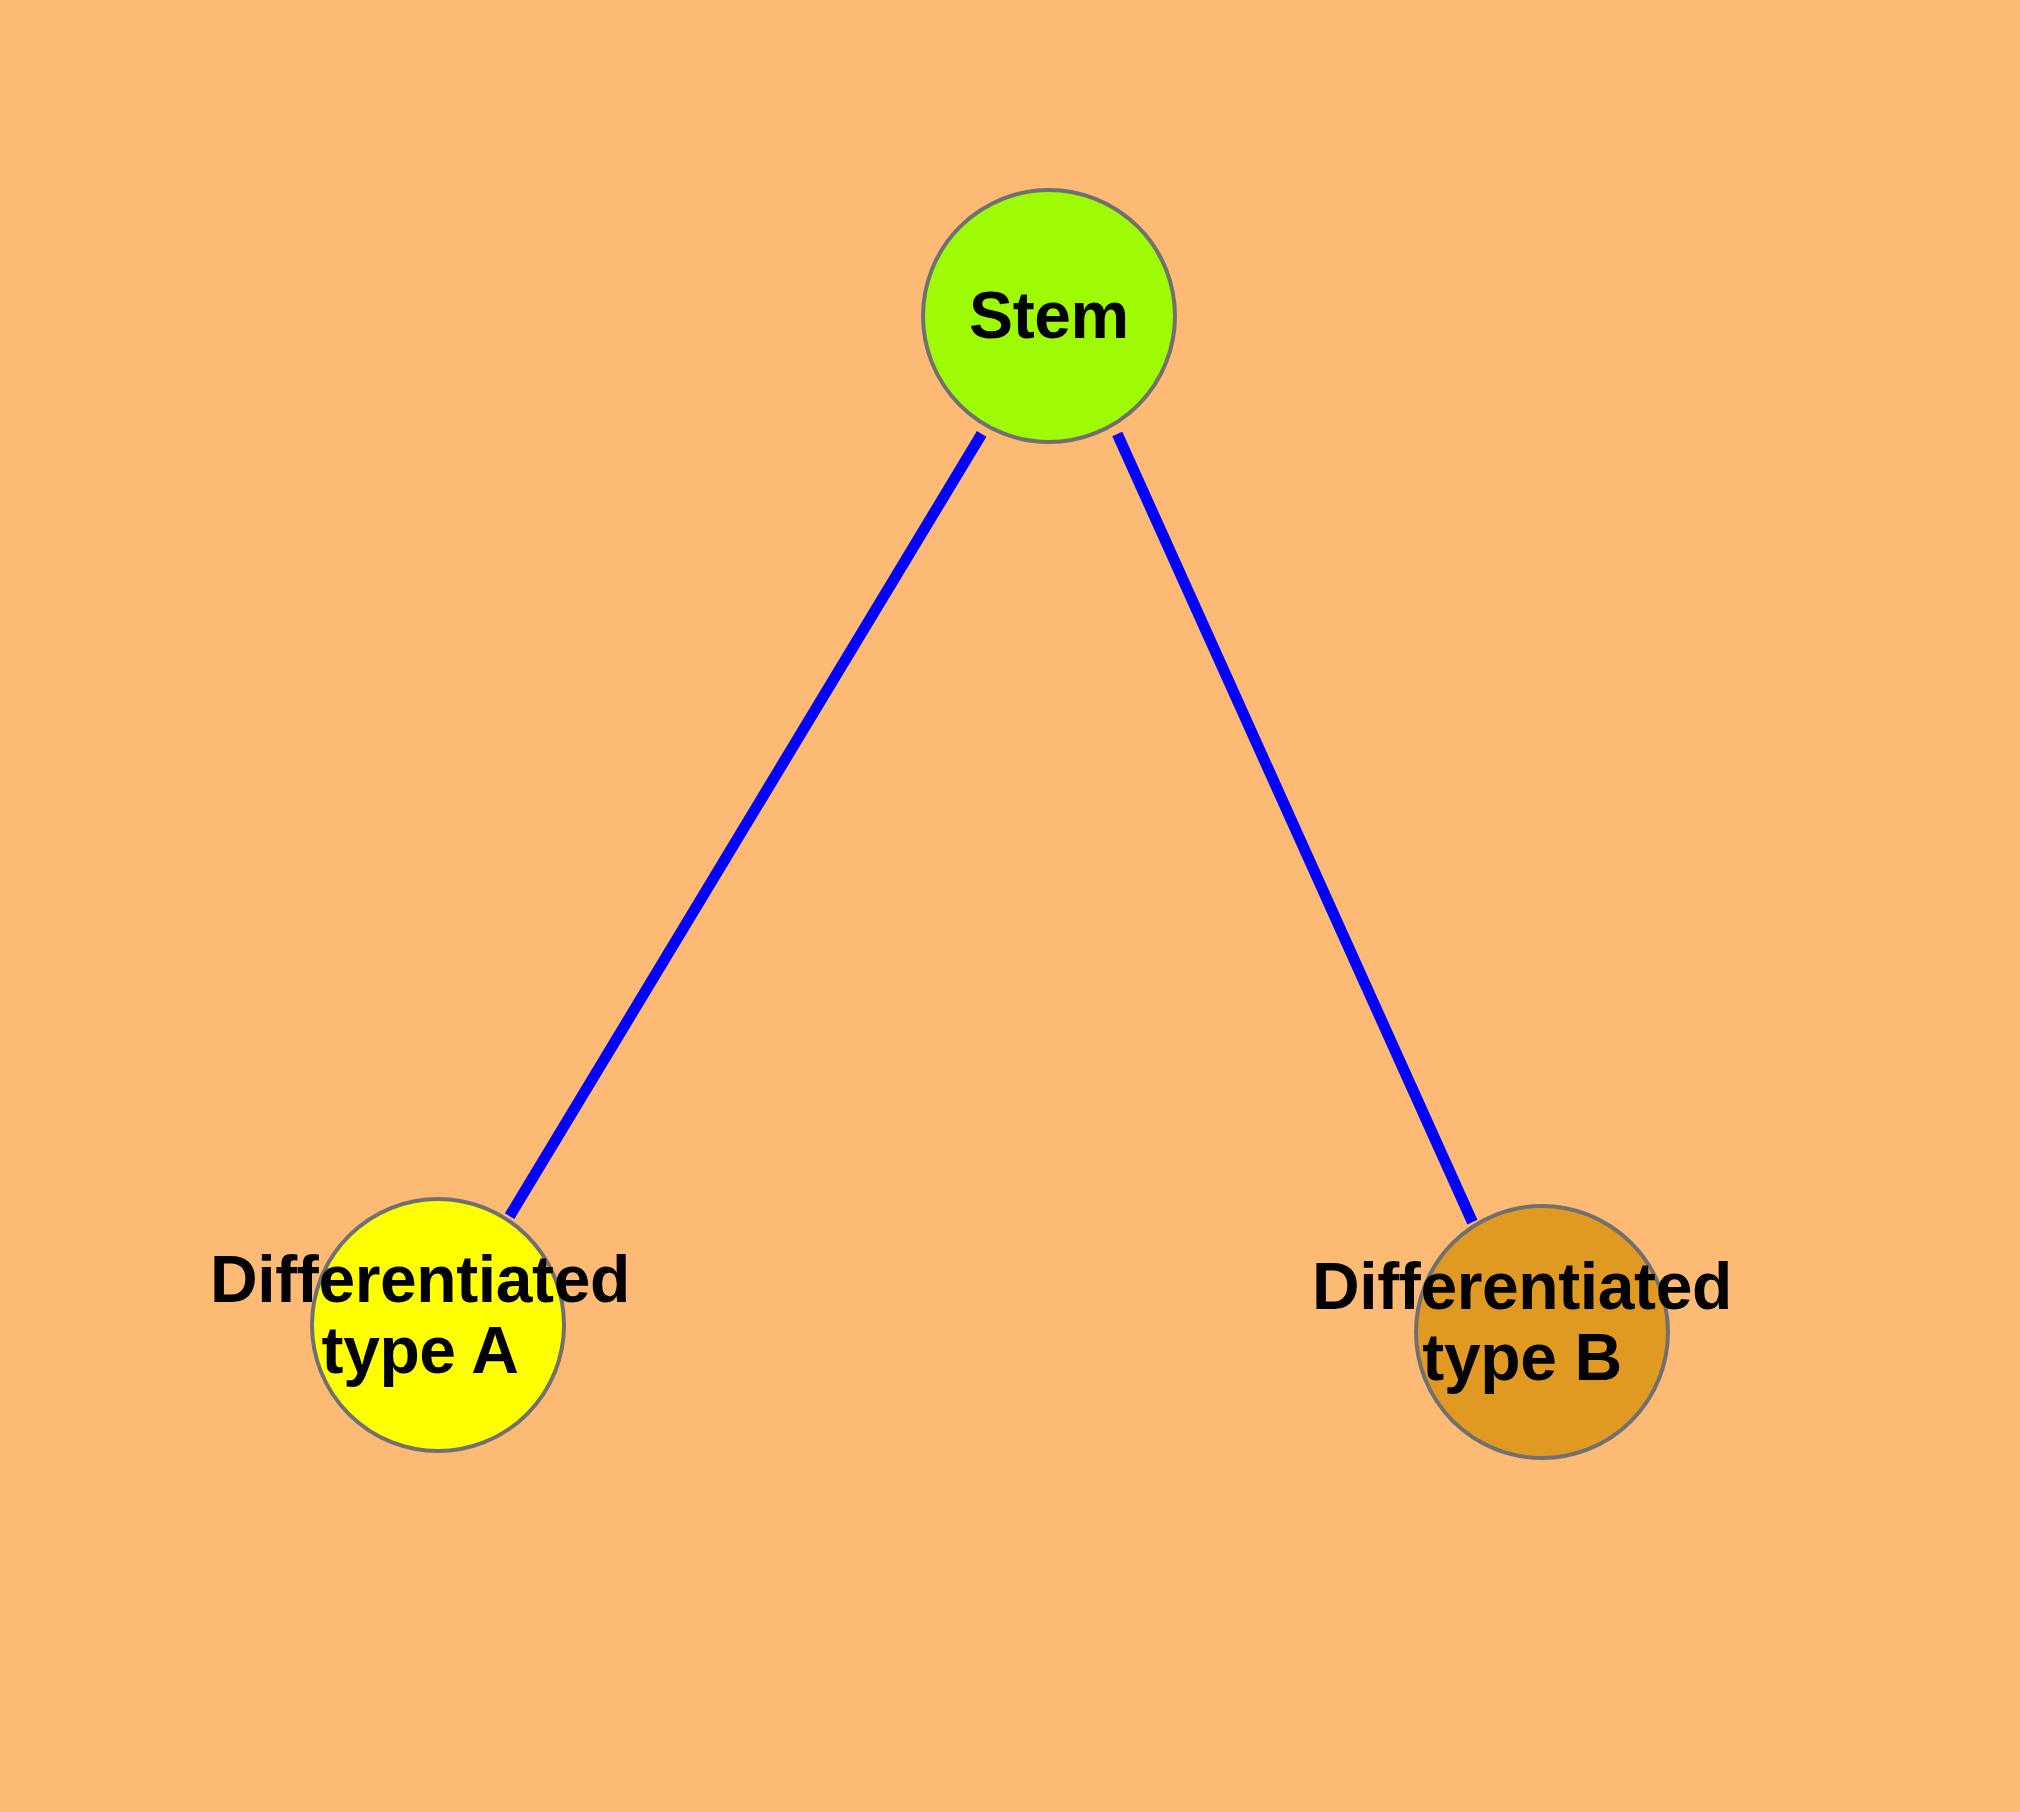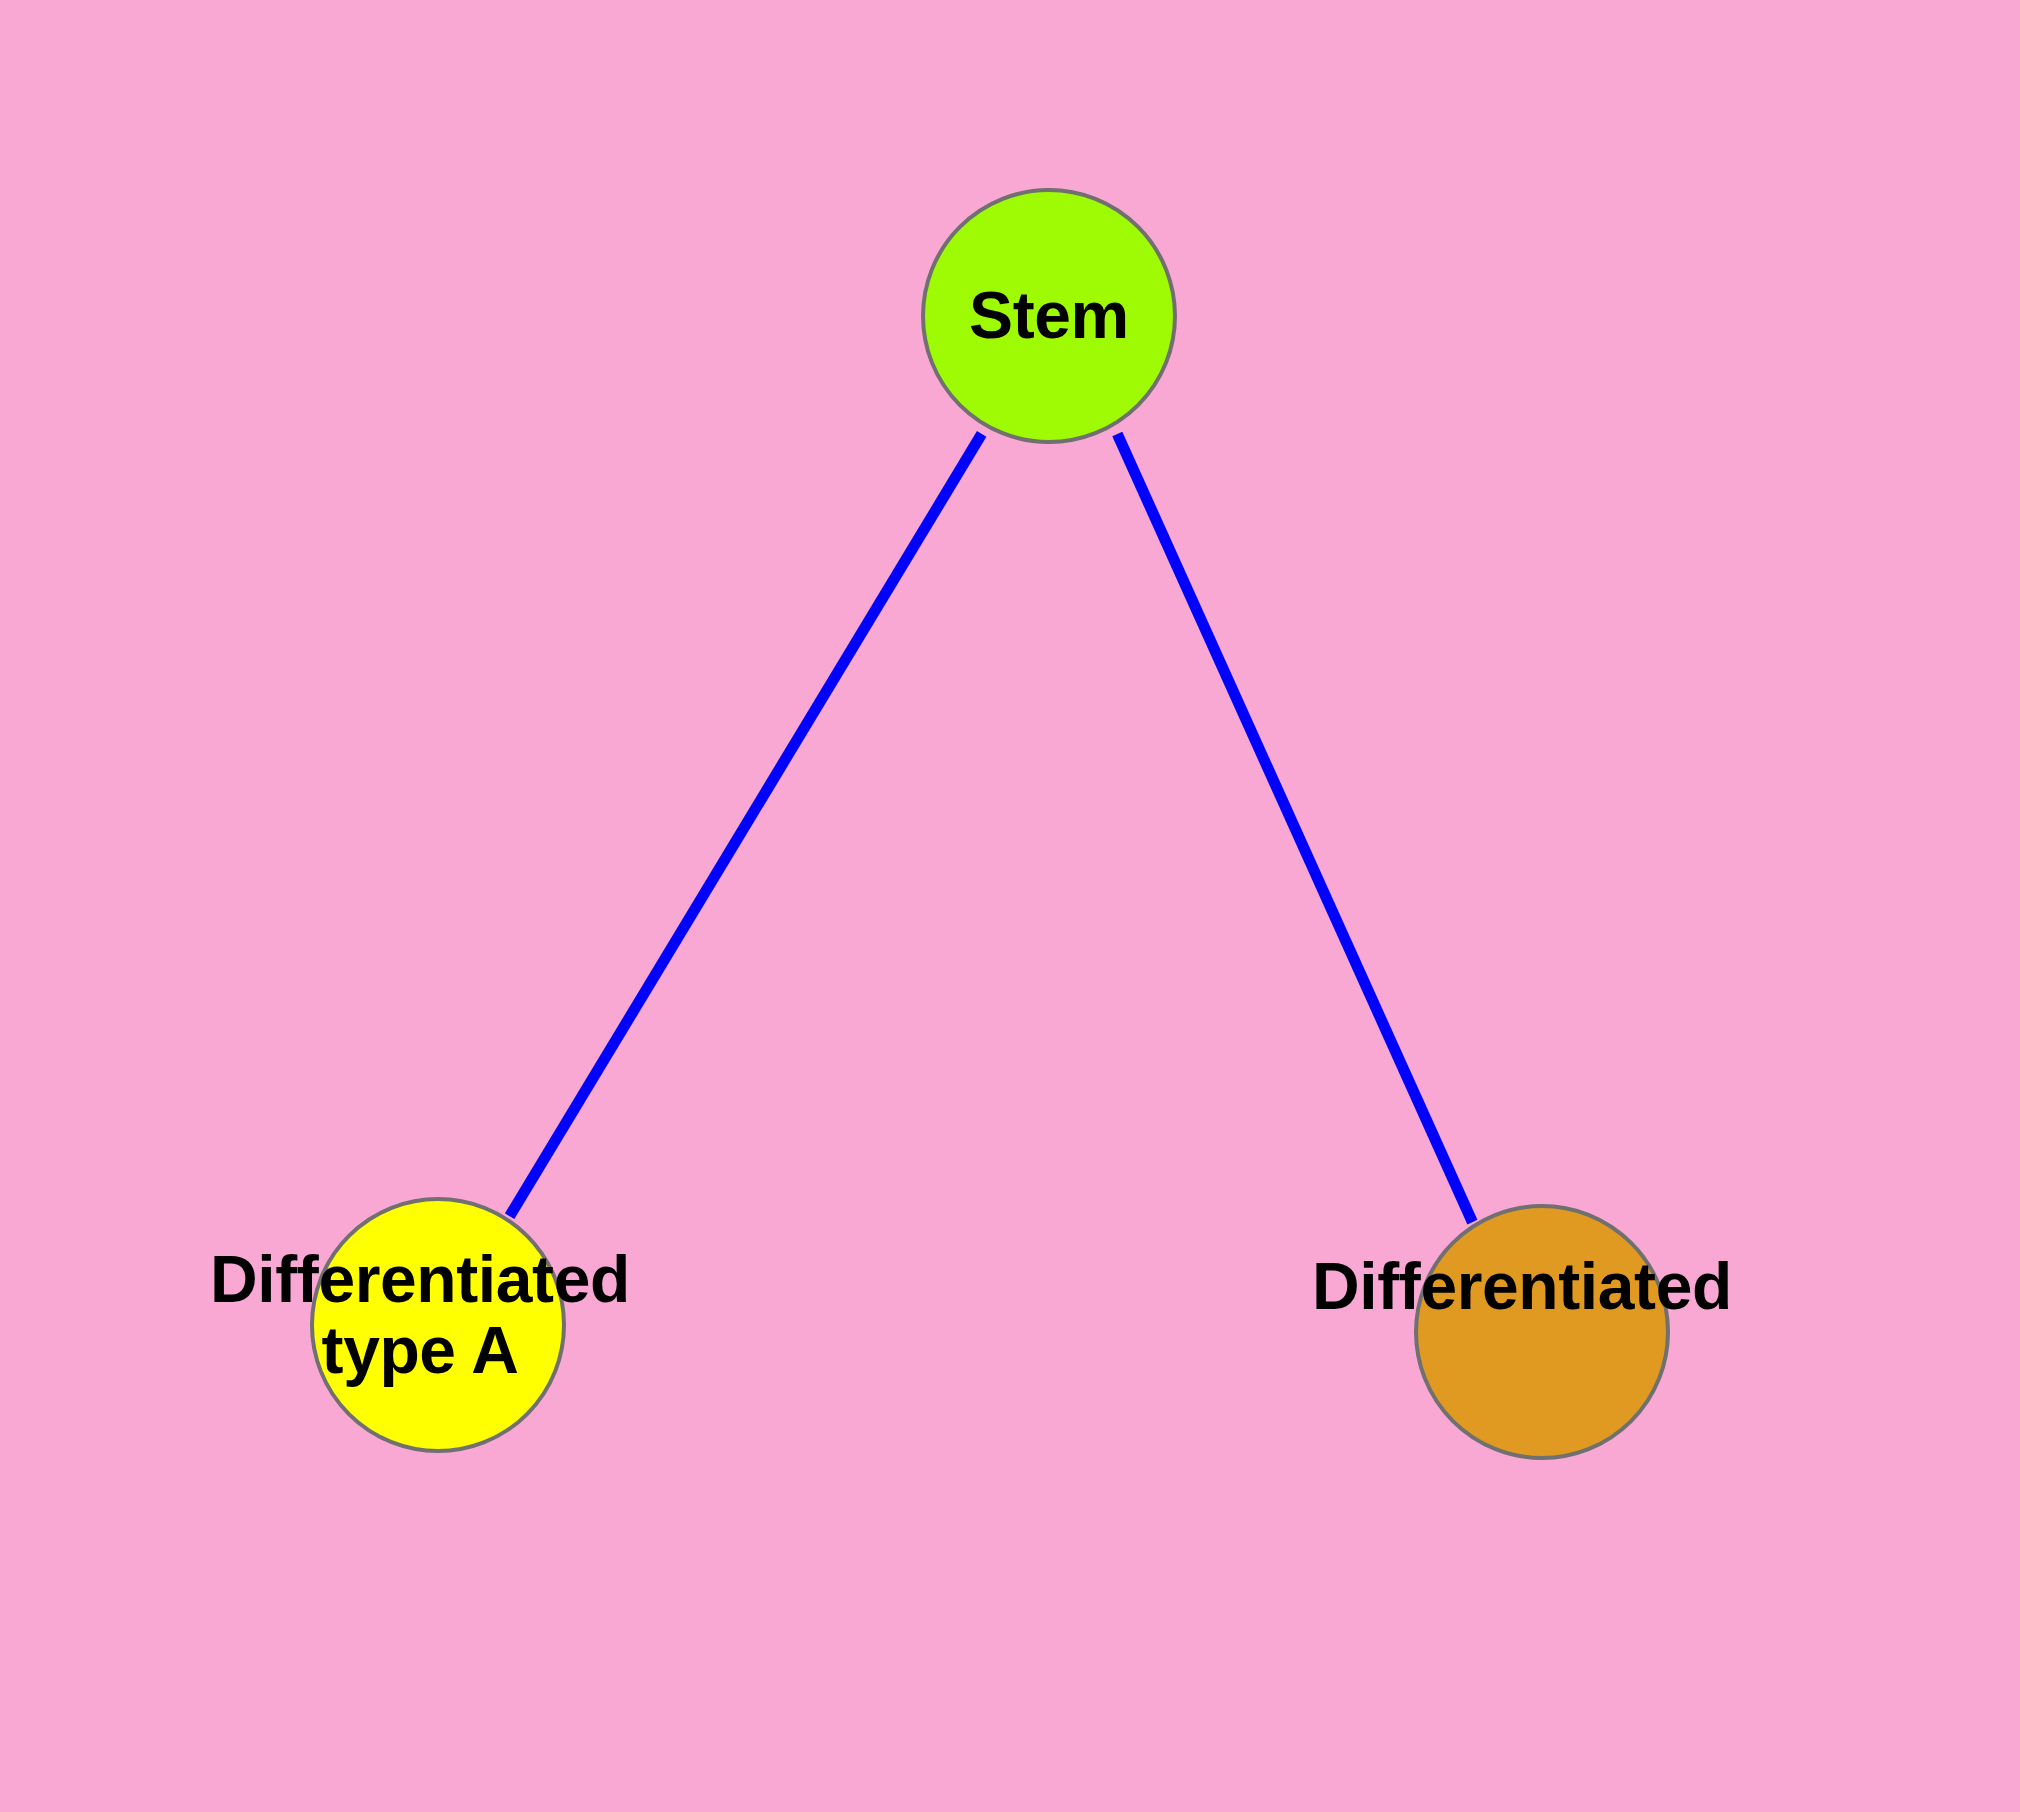--- a/index.html
+++ b/index.html
@@ -10,21 +10,21 @@
   body {
     width: 2021px;
     height: 1812px;
     overflow: hidden;
     font-family: "Liberation Sans", sans-serif;
   }
   #canvas {
     position: relative;
     width: 2021px;
     height: 1812px;
-    background: #f9a8d4;
+    background: #fdba74;
   }
   #edge-layer {
     position: absolute;
     left: 0;
     top: 0;
     width: 2021px;
     height: 1812px;
   }
   .node {
     position: absolute;
@@ -94,16 +94,16 @@
   <div class="node" id="node-diff-a" style="background:#ffff00; border:4.2px solid #707070;"></div>
 
   <div class="node" id="node-diff-b" style="background:#e09a22; border:4.2px solid #707070;"></div>
 
   <div class="node" id="node-stem" style="background:#9efb04; border:4.2px solid #707070;"></div>
 
   <div class="node-label" id="label-stem">Stem</div>
 
   <div class="node-label" id="label-diff-a"><span>Differentiated</span><br><span>type A</span></div>
 
-  <div class="node-label" id="label-diff-b"><span>Differentiated</span><br></div>
+  <div class="node-label" id="label-diff-b"><span>Differentiated</span><br><span>type B</span></div>
 
 </div>
 
 
 </body></html>

